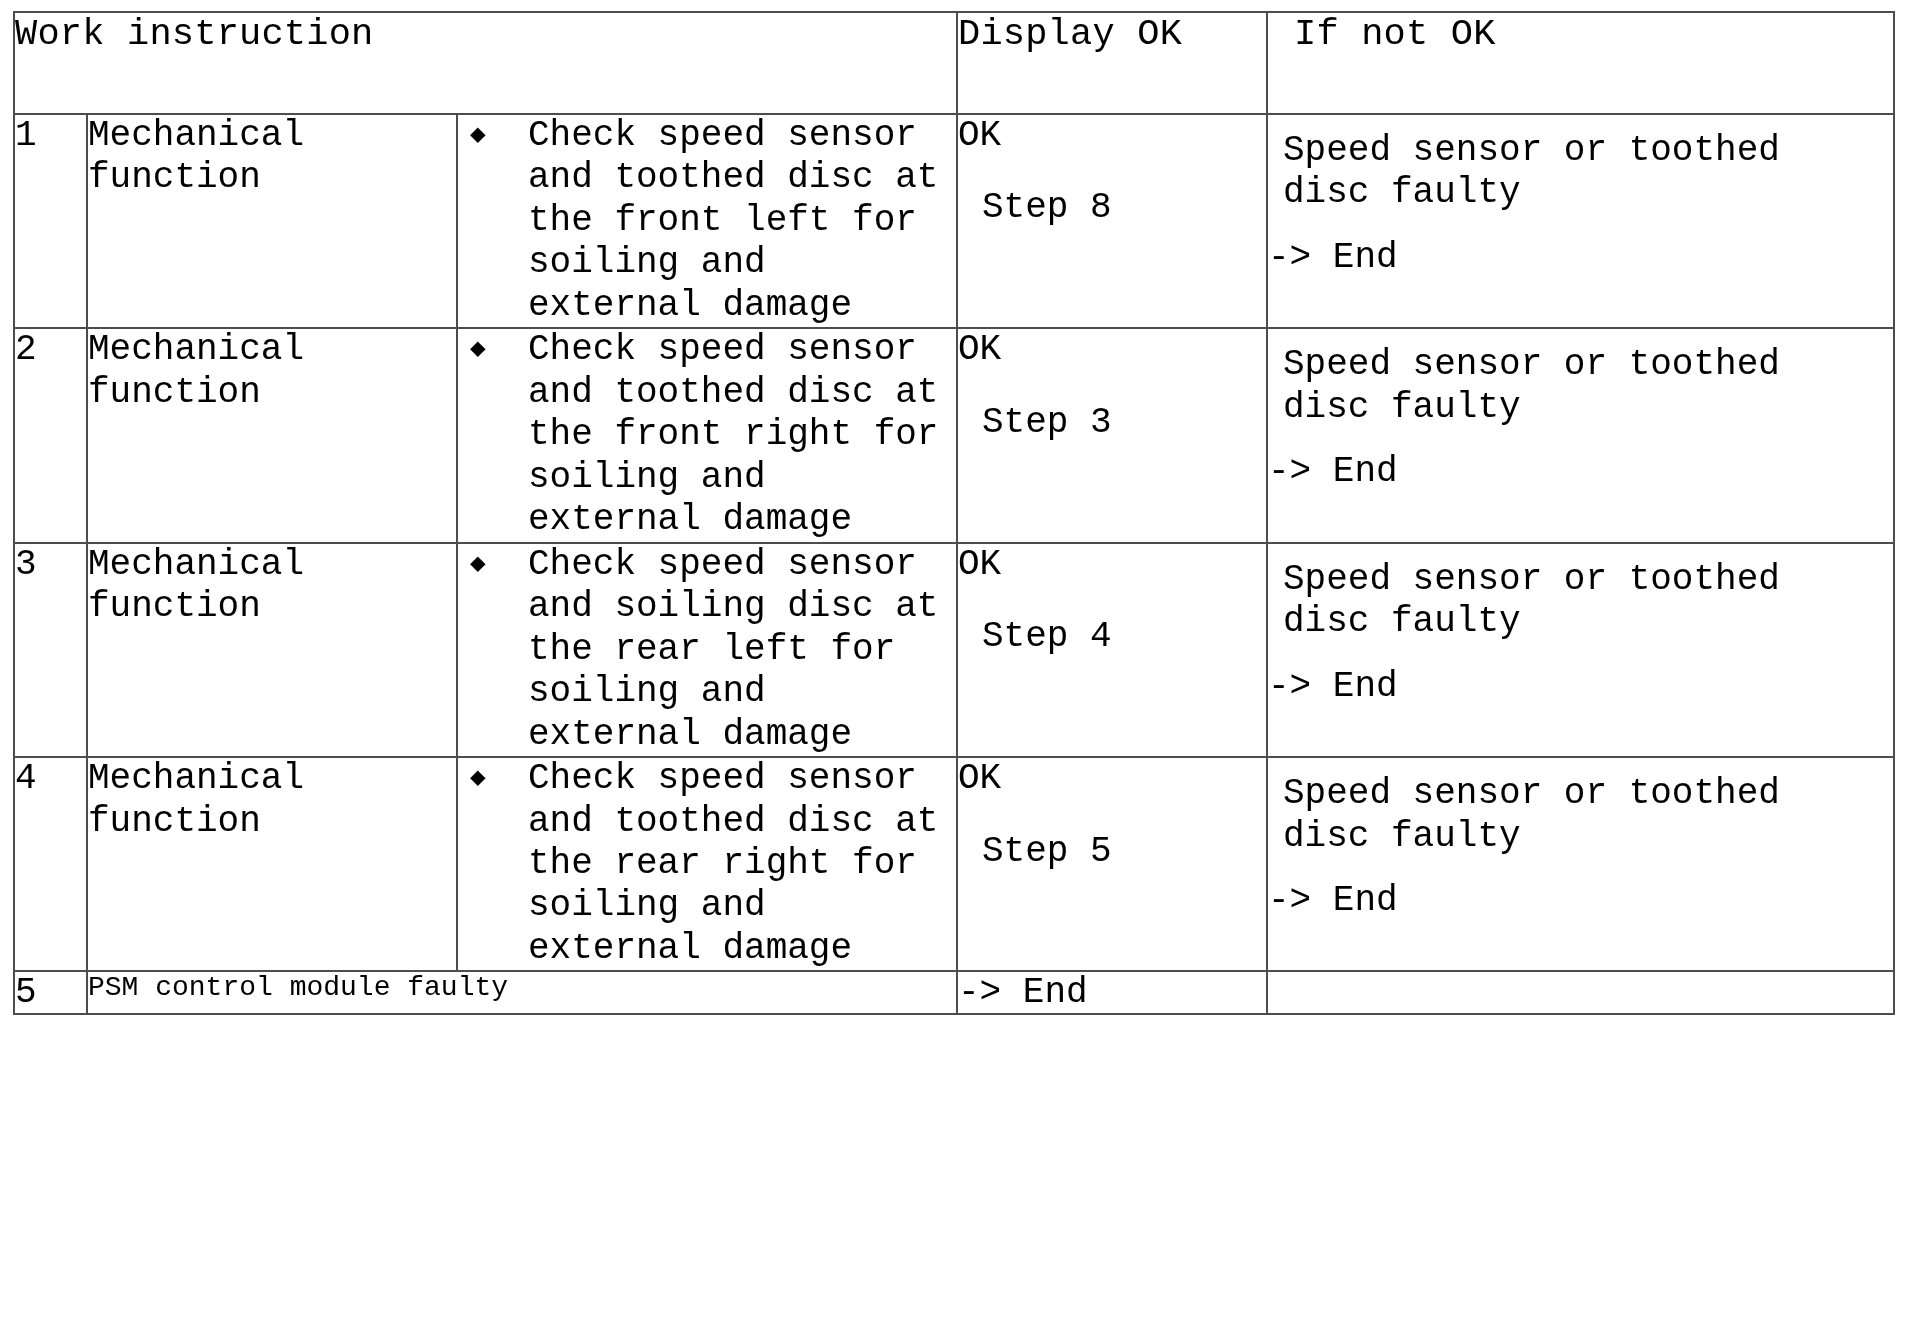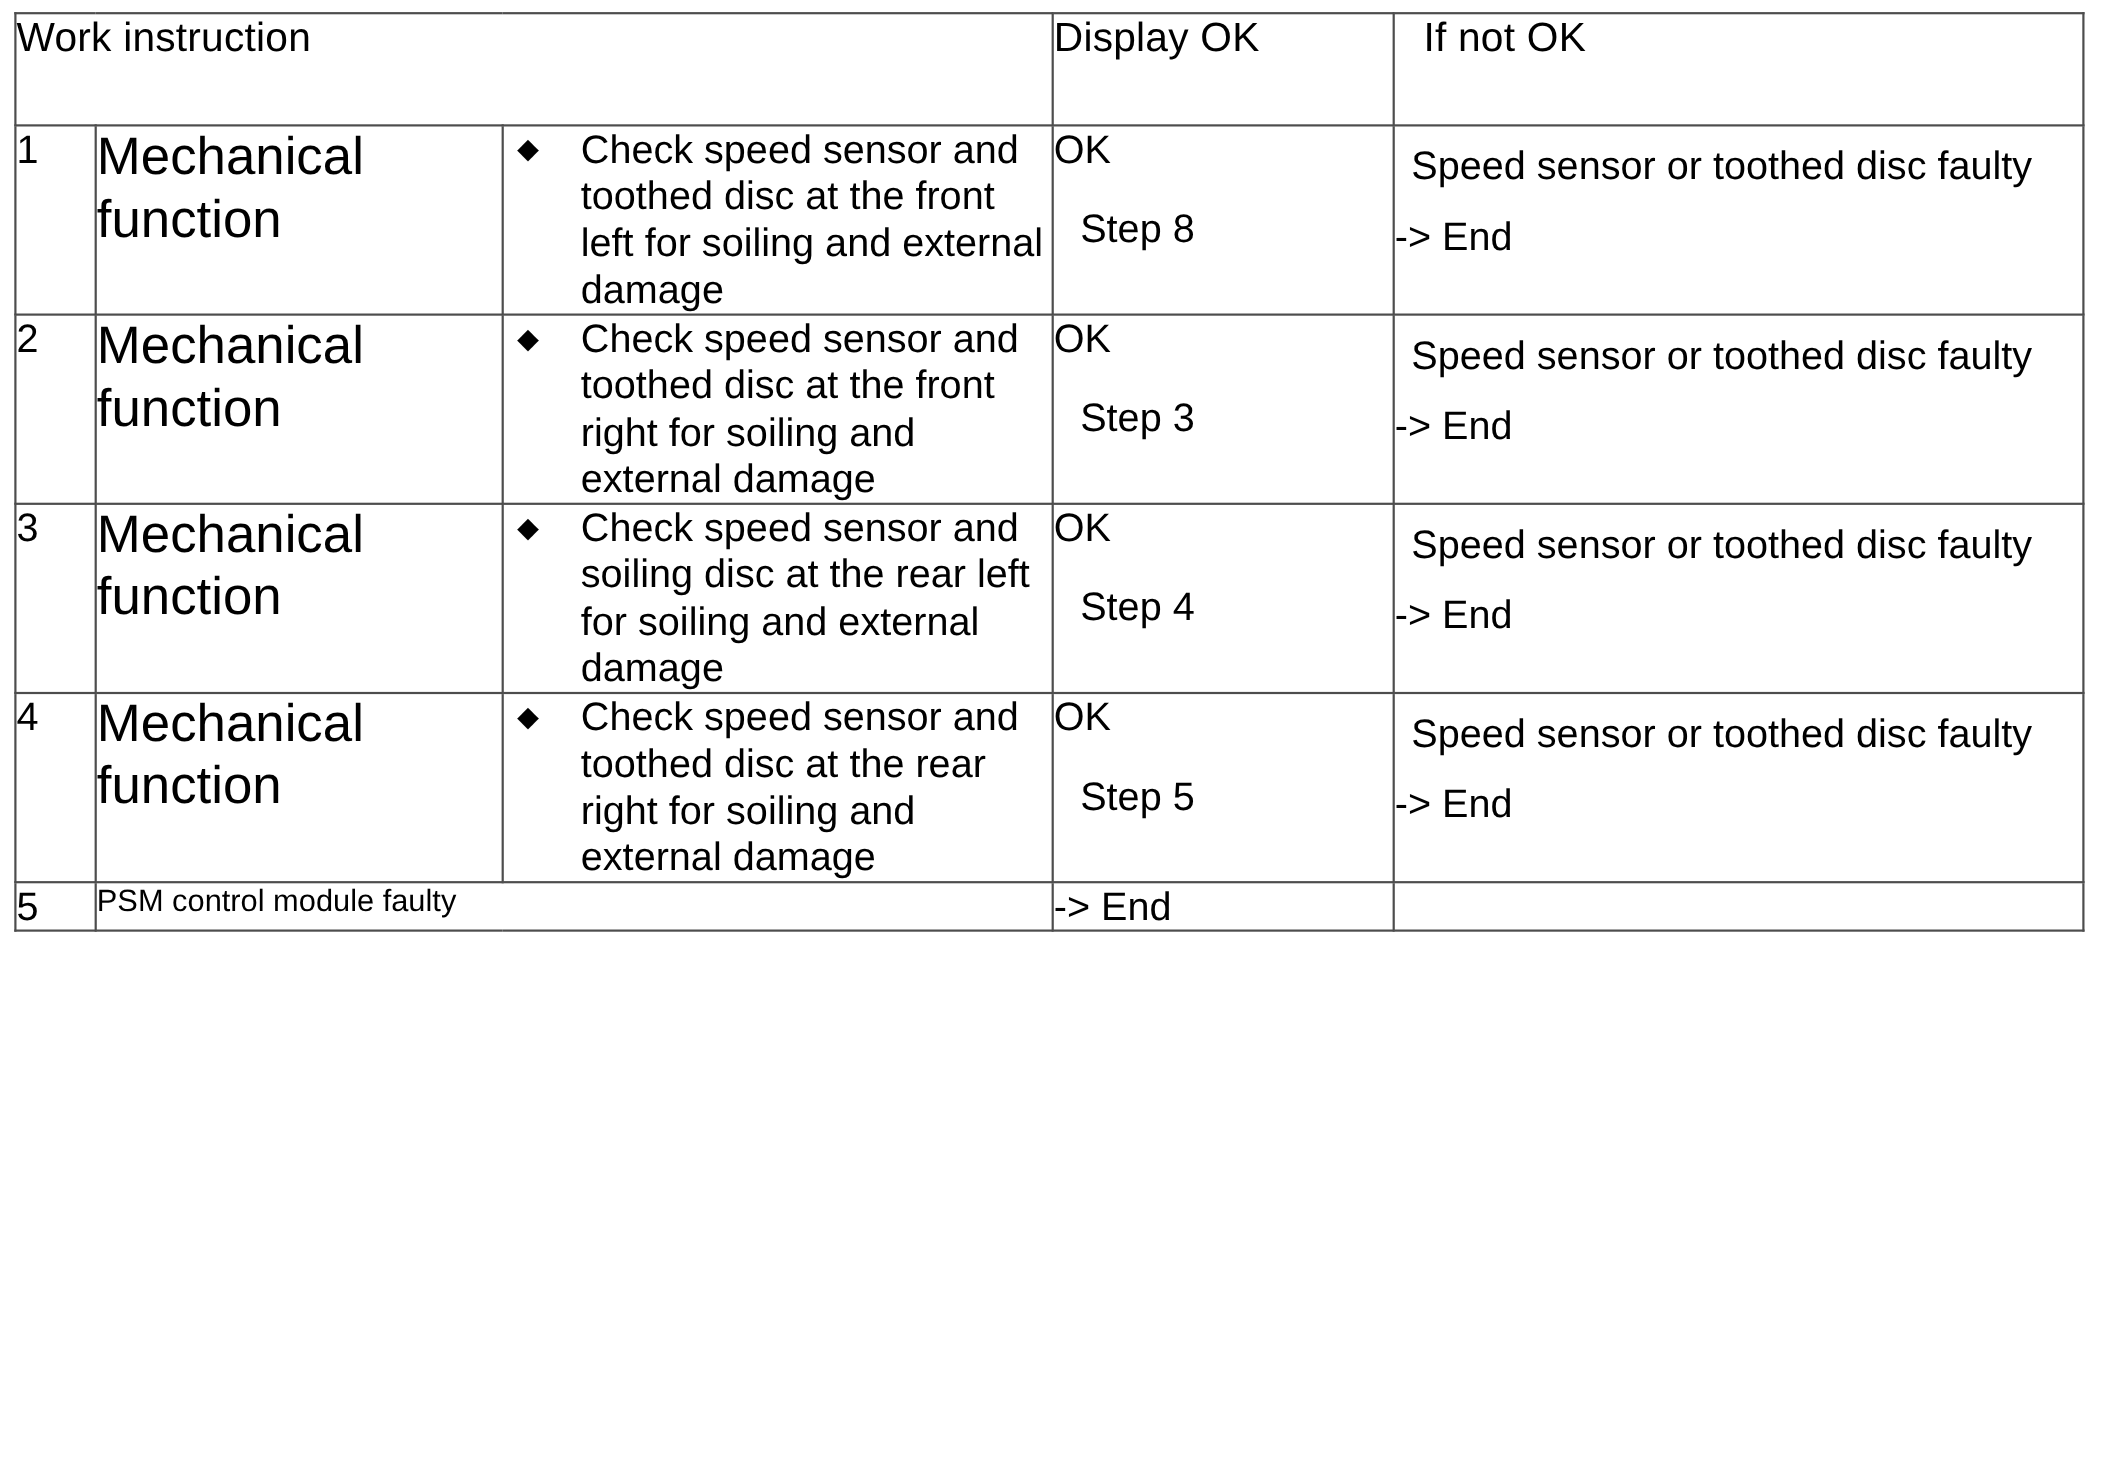--- a/index.html
+++ b/index.html
@@ -13,20 +13,21 @@
     font-family: "Liberation Sans", sans-serif;
     color: #000000;
     overflow: hidden;
   }
 
   .sheet {
     position: relative;
     width: 1558px;
     height: 1338px;
     background: #ffffff;
+    font-family: Liberation Mono, monospace;
   }
 
   table.wi-table {
     position: absolute;
     left: 13px;
     top: 11px;
     width: 1880px;
     border-collapse: collapse;
     table-layout: fixed;
     background: #ffffff;
@@ -61,21 +62,21 @@
   .hdr-cell.notok{ padding-left: 26px; }
 
   
   .num-cell {
     padding: 24px 0 0 16px;
     font-size: 36px;
     line-height: 1.18;
   }
   .name-cell {
     padding: 24px 0 0 20px;
-    font-size: 48px;
+    font-size: 36px;
     line-height: 1.18;
     margin-left: 28px;
   }
   .instr-cell {
     padding: 24px 10px 24px 14px;
     font-size: 36px;
     line-height: 1.18;
   }
   .ok-cell {
     padding: 24px 10px 24px 22px;

